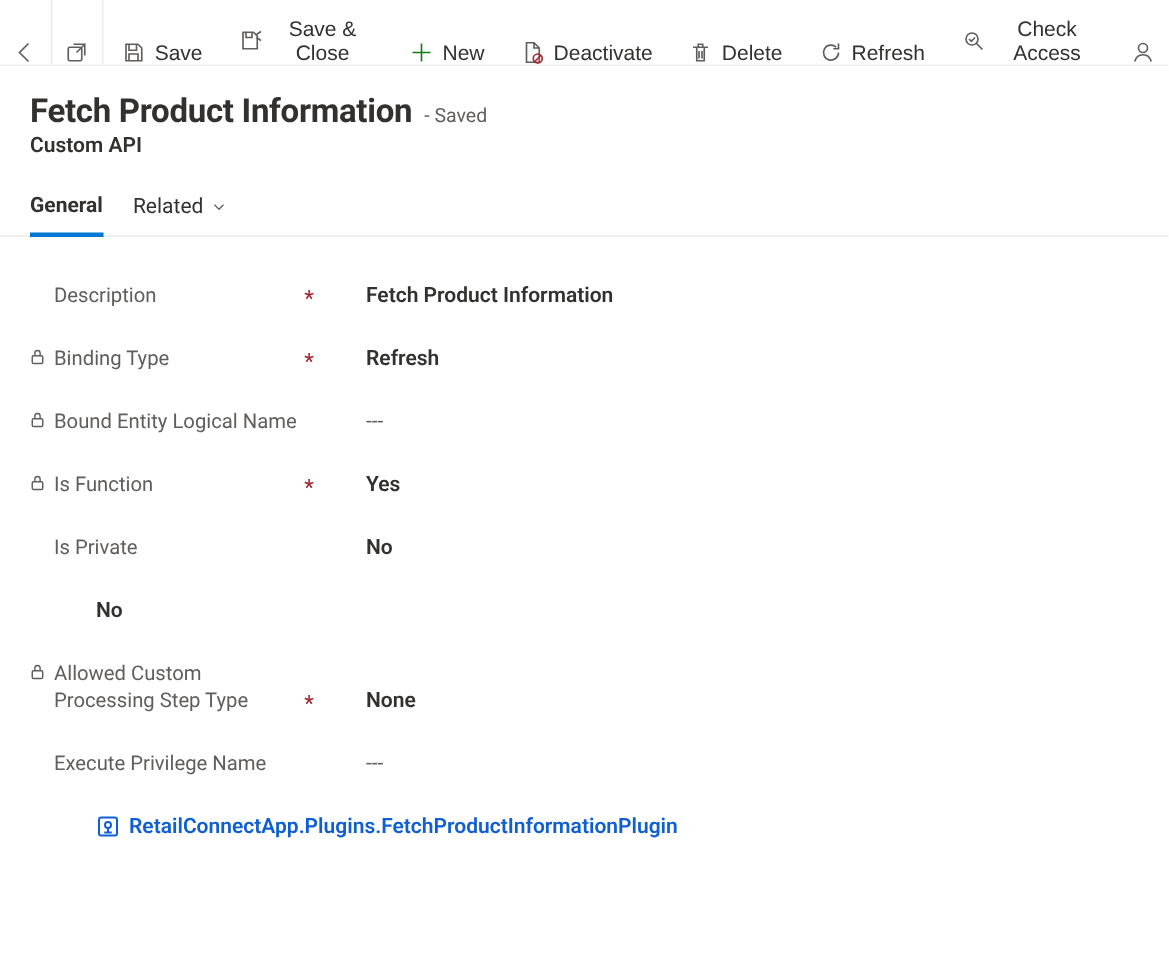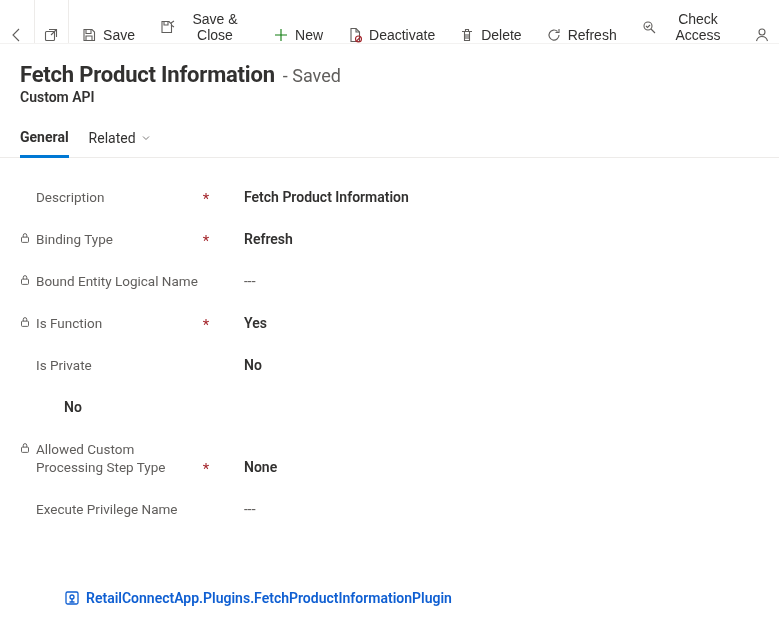--- a/index.html
+++ b/index.html
@@ -44,21 +44,21 @@
   .ic { width: 16px; height: 16px; display: inline-flex; align-items: center; justify-content: center; }
   .ic svg { width: 16px; height: 16px; }
   
   .header {
     padding: 18px 20px 6px 20px;
   }
   .title-row {
     display: flex; align-items: baseline; gap: 8px;
   }
   .title { font-size: 22px; font-weight: 700; letter-spacing: -.2px; }
-  .saved { font-size: 18px; color: #605e5c; }
+  .saved { font-size: 13px; color: #605e5c; }
   .subtitle { font-size: 14px; font-weight: 600; margin-top: 2px; }
   
   .tabs {
     display: flex;
     align-items: flex-end;
     gap: 20px;
     padding: 14px 20px 0 20px;
     border-bottom: 1px solid #edebe9;
   }
   .tab {
@@ -103,21 +103,20 @@
     font-size: 14px;
     font-weight: 600;
     color: #323130;
     line-height: 18px;
   }
   .value-cell.light { font-weight: 400; color: #605e5c; }
   .plugin-link {
     display: inline-flex; align-items: center; gap: 6px;
     color: #0f5fd2; font-weight: 600;
     cursor: pointer;
-    margin-top: 47px;
   }
   .plugin-link .ic svg { stroke: #0f5fd2; }
   
   svg.stroke { fill: none; stroke: #605e5c; stroke-width: 1.1; }
   svg.green { stroke: #107c10; }
 </style>
 </head>
 <body>
 
 <div class="cmdbar">

